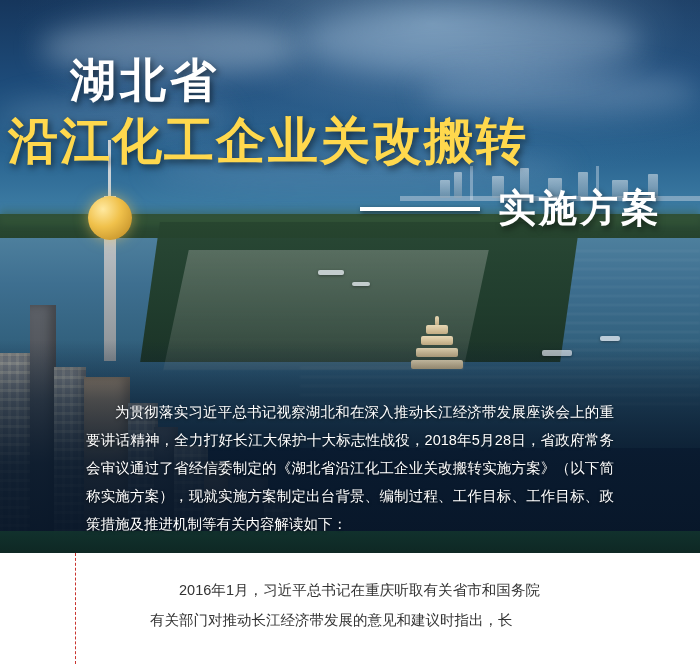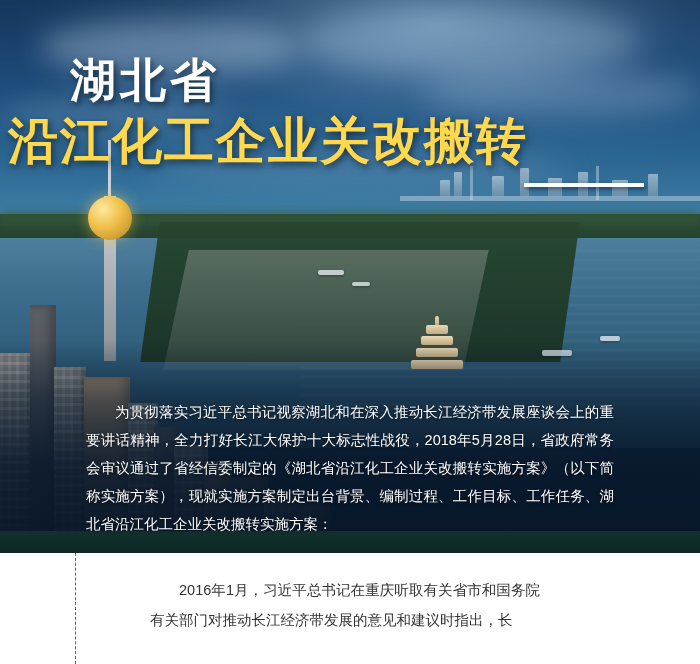--- a/index.html
+++ b/index.html
@@ -395,25 +395,26 @@
     <div class="tower-ball"></div>
 
     <div class="hero-fade"></div>
     <div class="hero-bottom-band"></div>
 
     <div class="title-wrap">
       <div class="title-line1">湖北省</div>
       <div class="title-line2">沿江化工企业关改搬转</div>
       <div class="title-line3-row">
         <div class="title-rule"></div>
+        <div class="title-line3">实施方案</div>
       </div>
     </div>
 
     <div class="intro">
-      <p>为贯彻落实习近平总书记视察湖北和在深入推动长江经济带发展座谈会上的重要讲话精神，全力打好长江大保护十大标志性战役，2018年5月28日，省政府常务会审议通过了省经信委制定的《湖北省沿江化工企业关改搬转实施方案》（以下简称实施方案），现就实施方案制定出台背景、编制过程、工作目标、工作任务、湖北省沿江化工企业关改搬转实施方案：</p>
+      <p>为贯彻落实习近平总书记视察湖北和在深入推动长江经济带发展座谈会上的重要讲话精神，全力打好长江大保护十大标志性战役，2018年5月28日，省政府常务会审议通过了省经信委制定的《湖北省沿江化工企业关改搬转实施方案》（以下简称实施方案），现就实施方案制定出台背景、编制过程、工作目标、工作目标、政策措施及推进机制等有关内容解读如下：</p>
     </div>
 
   </div>
 
   <div class="lower">
     <div class="dash-line"></div>
 
     <div class="section-text">
       <p>2016年1月，习近平总书记在重庆听取有关省市和国务院有关部门对推动长江经济带发展的意见和建议时指出，长</p>
     </div>

